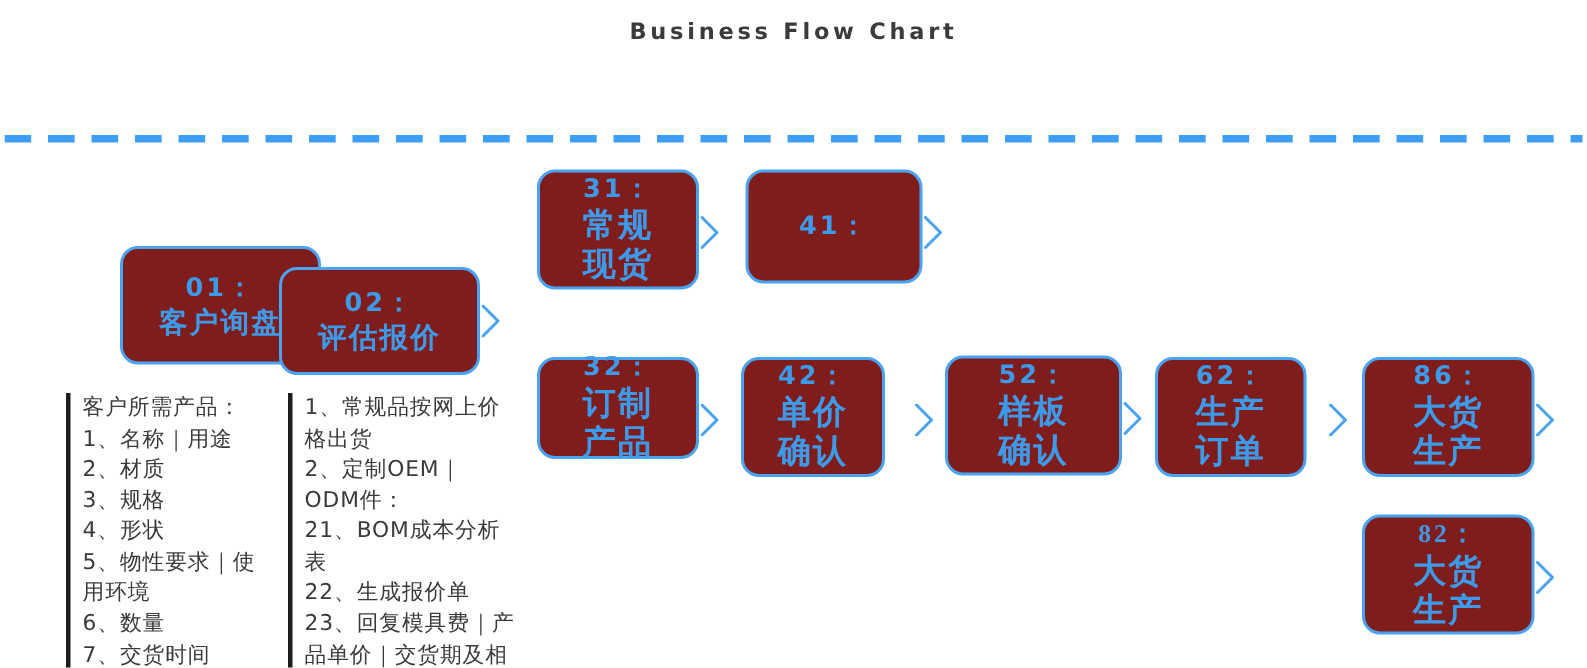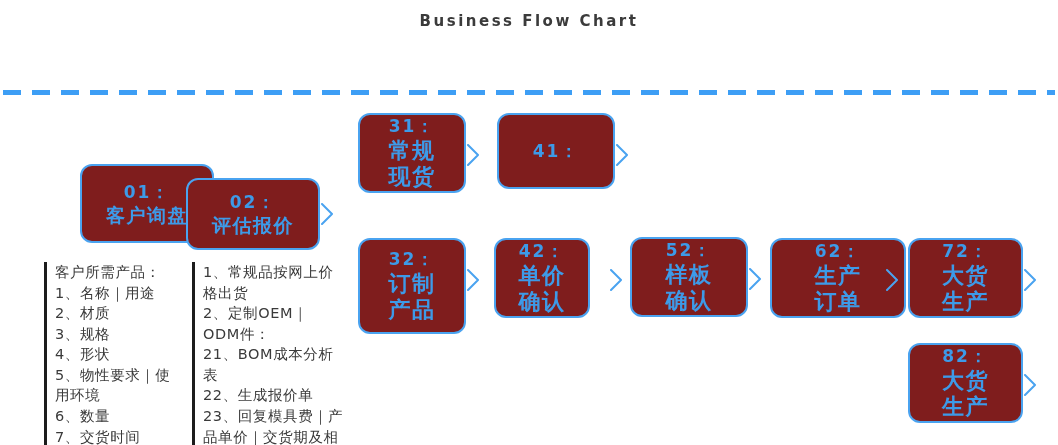--- a/index.html
+++ b/index.html
@@ -102,27 +102,27 @@
     white-space: pre-line;
   }
 
   
   #box-01 { left: 36px;  top: 164px; width: 134px; height: 79px; margin-left: 44px; }
   #box-02 { left: 186px; top: 178px; width: 134px; height: 72px; }
 
   #box-31 { left: 358px; top: 113px; width: 108px; height: 80px; }
   #box-41 { left: 497px; top: 113px; width: 118px; height: 76px; }
 
-  #box-32 { left: 358px; top: 238px; width: 108px; height: 96px; }
+  #box-32 { left: 358px; top: 238px; width: 108px; height: 68px; }
   #box-42 { left: 494px; top: 238px; width: 96px; height: 80px; }
   #box-52 { left: 630px; top: 237px; width: 118px; height: 80px; }
-  #box-62 { left: 770px; top: 238px; width: 136px; height: 80px; }
+  #box-62 { left: 770px; top: 238px; width: 101px; height: 80px; }
   #box-72 { left: 908px; top: 238px; width: 115px; height: 80px; }
 
-  #box-82 { left: 908px; top: 343px; width: 115px; height: 80px; }
+  #box-82 { left: 908px; top: 343px; width: 115px; height: 80px; font-family: Liberation Serif, serif; }
 
   #desc-01 { left: 44px;  top: 262px; width: 140px; }
   #desc-02 { left: 192px; top: 262px; width: 152px; }
 </style>
 </head>
 <body>
 
 <div class="header">
   <h2 class="title-en">Business Flow Chart</h2>
 </div>
@@ -206,21 +206,21 @@
   <div class="label">生产
 订单</div>
   <span class="chev" style="left:114px; top:29px;">
     <svg width="13" height="22" viewBox="0 0 13 22">
         <polyline points="1,1 11,11 1,21" fill="none" stroke="#4aa3f0" stroke-width="2" stroke-linejoin="round" stroke-linecap="round"></polyline>
       </svg>
   </span>
 </div>
 
 <div class="box small" id="box-72">
-  <div class="code">72：</div>
+  <div class="code">86：</div>
   <div class="label">大货
 生产</div>
   <span class="chev" style="left:114px; top:29px;">
     <svg width="13" height="22" viewBox="0 0 13 22">
         <polyline points="1,1 11,11 1,21" fill="none" stroke="#4aa3f0" stroke-width="2" stroke-linejoin="round" stroke-linecap="round"></polyline>
       </svg>
   </span>
 </div>
 
 <div class="box small" id="box-82">

